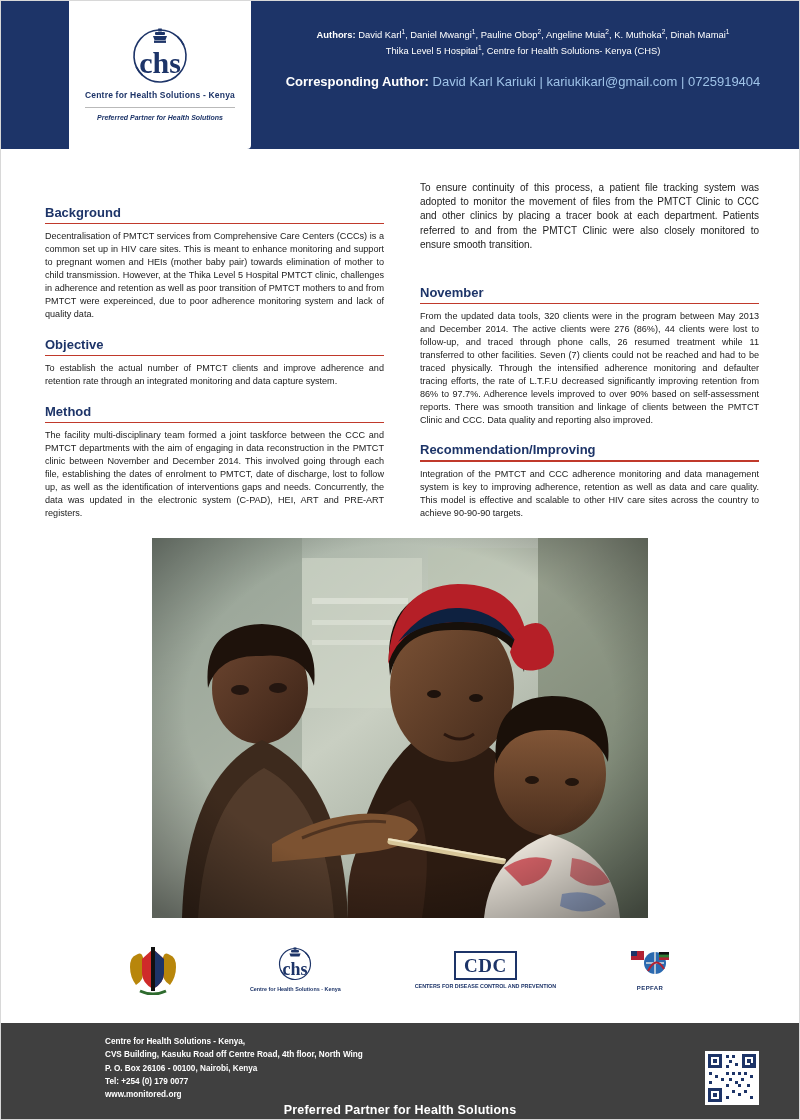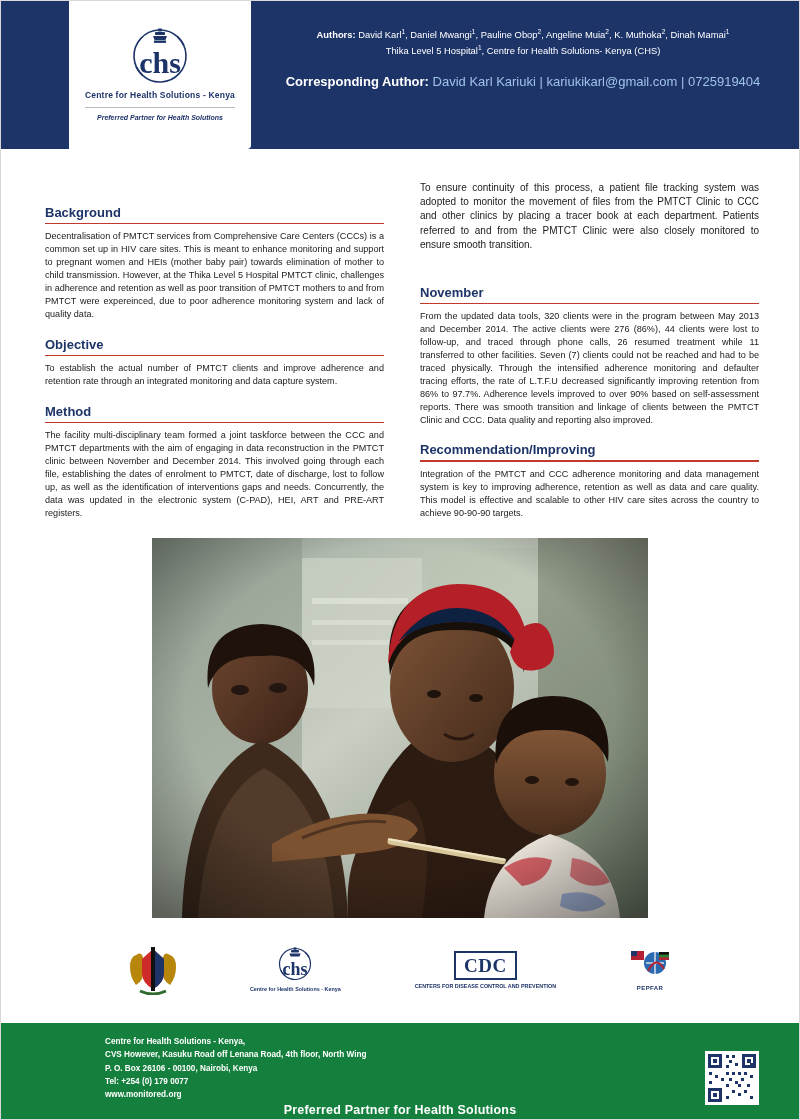--- a/index.html
+++ b/index.html
@@ -154,21 +154,21 @@
     display: flex; flex-direction: column; align-items: center;
   }
   .cdc-text { color: #1d3468; font-weight: bold; font-size: 19px; letter-spacing: .5px; font-family: "Liberation Serif", serif; text-align: center; }
   .pepfar-cap { font-size: 6px; font-weight: bold; color: #1d3468; letter-spacing: .4px; margin-top: 2px; }
 
   
   .footer {
     position: absolute;
     left: 0; right: 0; bottom: 0;
     height: 96px;
-    background: #15803d;
+    background: #404040;
     color: #ffffff;
     padding: 12px 40px 0 104px;
     display: flex;
     justify-content: space-between;
   }
   .faddr {
     font-size: 8.2px;
     line-height: 1.62;
     font-weight: bold;
   }
@@ -382,21 +382,21 @@
         <rect x="29" y="3" width="10" height="2.6" fill="#111"></rect>
         <rect x="29" y="8.4" width="10" height="2.6" fill="#b22234"></rect>
       </svg>
       <div class="pepfar-cap">PEPFAR</div>
     </div>
   </div>
 
   <div class="footer">
     <div class="faddr">
       <div>Centre for Health Solutions - Kenya,</div>
-      <div>CVS However, Kasuku Road off Lenana Road,  4th floor, North Wing</div>
+      <div>CVS Building, Kasuku Road off Centre Road,  4th floor, North Wing</div>
       <div>P. O. Box 26106 - 00100, Nairobi, Kenya</div>
       <div>Tel: +254 (0) 179 0077</div>
       <div>www.monitored.org</div>
     </div>
 
     <div class="qr">
       <svg width="54" height="54" viewBox="0 0 54 54" xmlns="http://www.w3.org/2000/svg">
         <rect width="54" height="54" fill="#ffffff"></rect>
         <g fill="#1d3468">
           <rect x="3" y="3" width="14" height="14"></rect>

